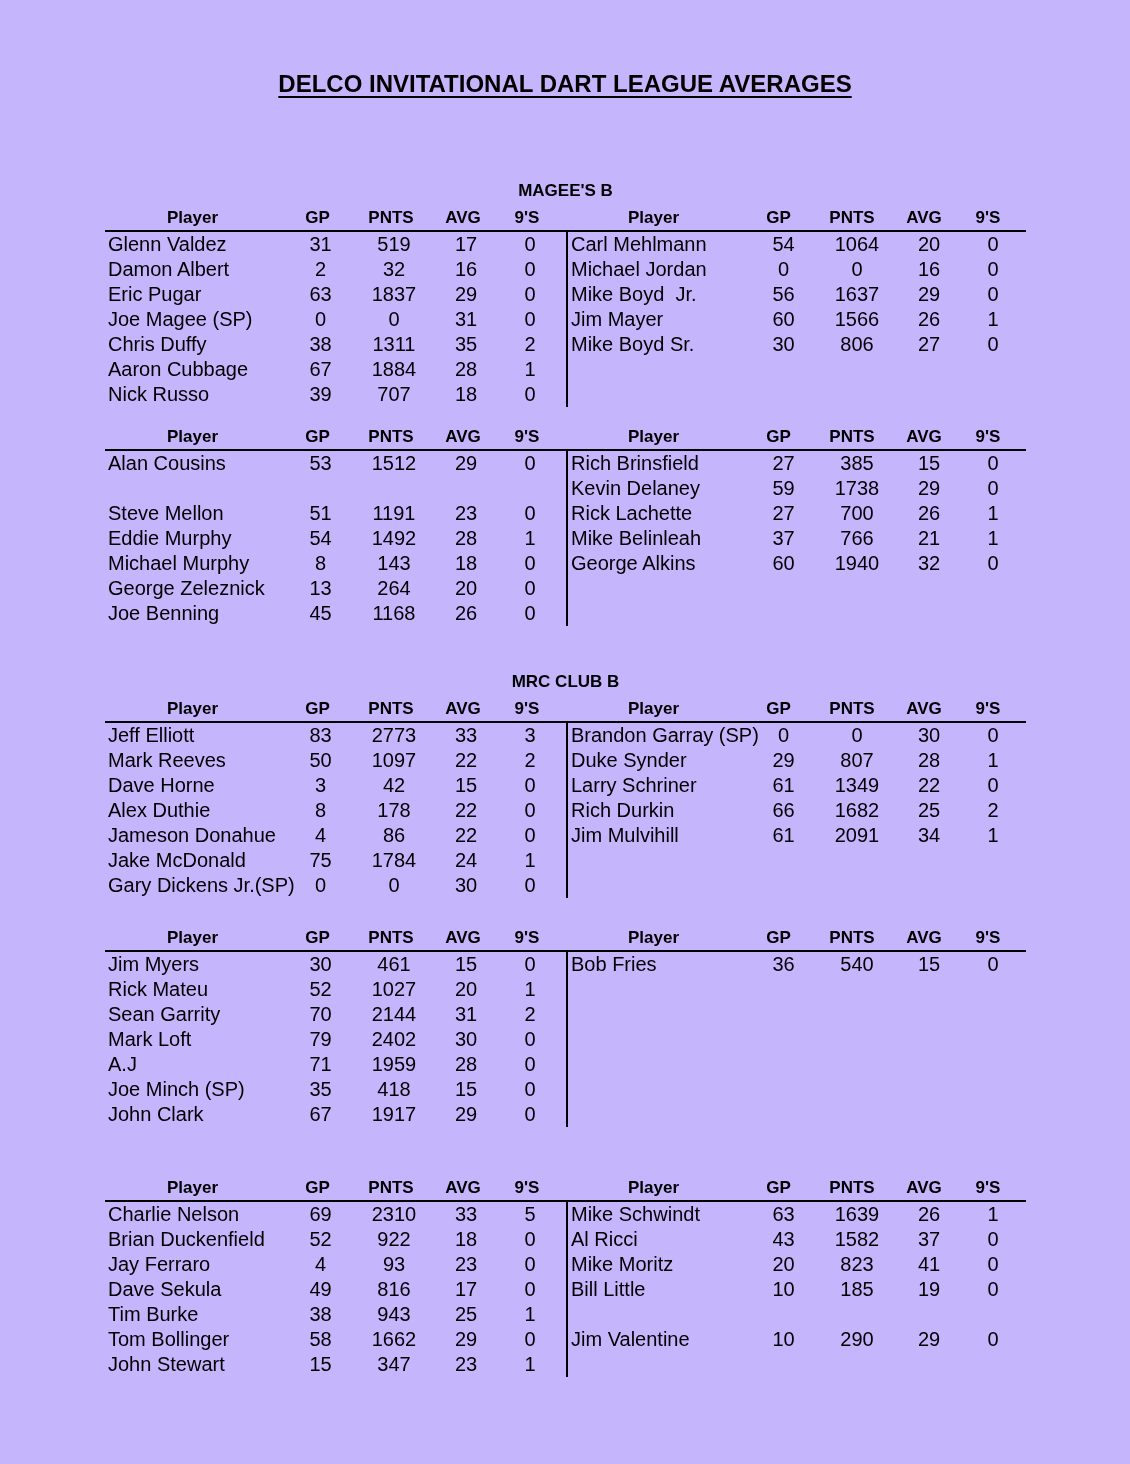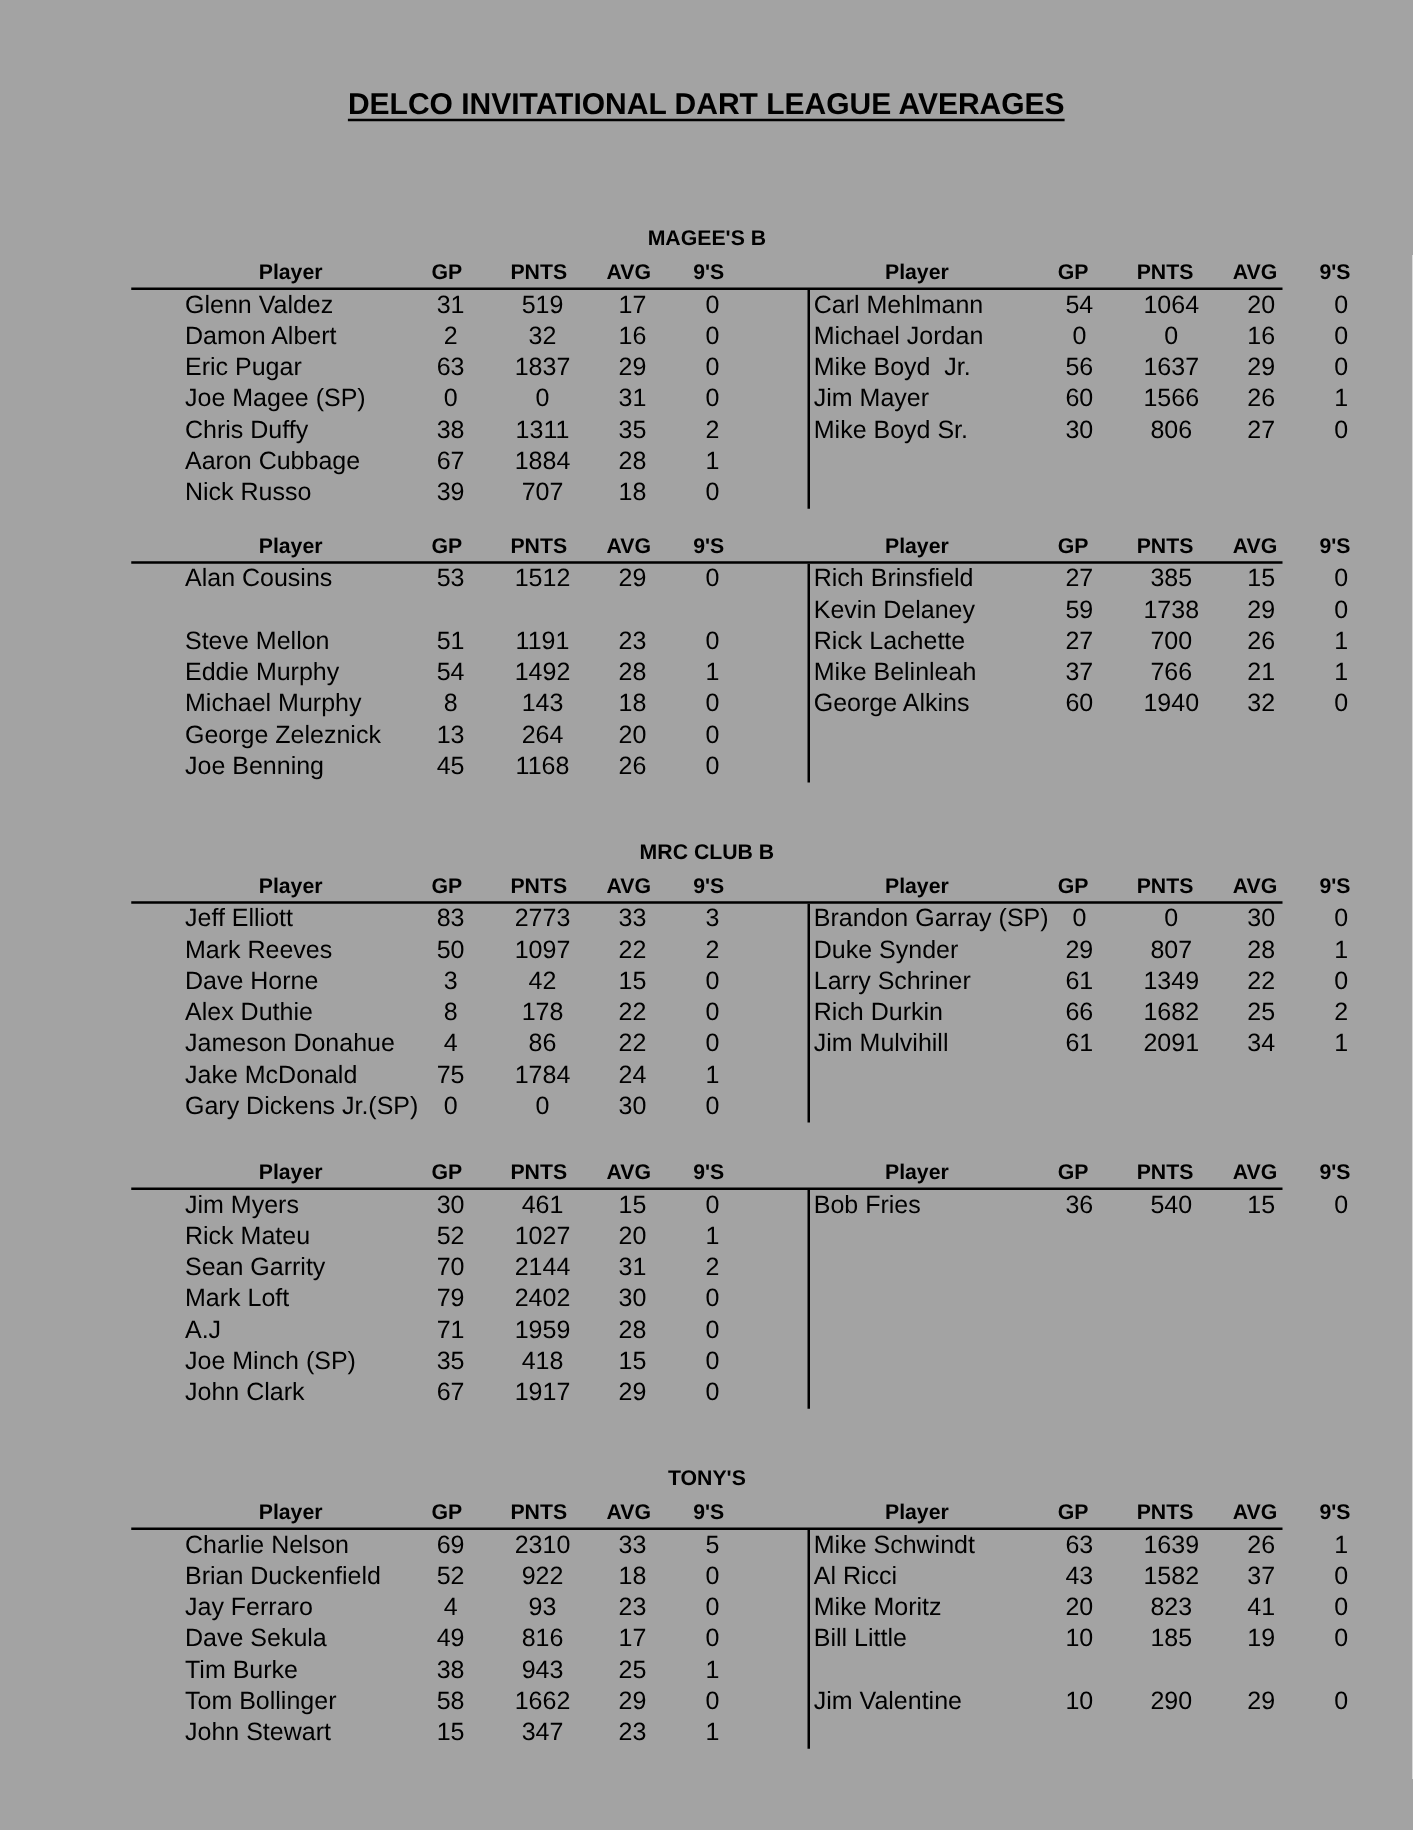--- a/index.html
+++ b/index.html
@@ -1,35 +1,35 @@
 <!DOCTYPE html>
 <html><head>
 <meta charset="utf-8">
 <style>
   html,body { margin:0; padding:0; background:#fff; }
   .page {
-    position:relative; width:1130px; height:1464px; background:#a3a3a3;
+    position:relative; width:1130px; height:1464px; background:#c4b5fd;
     font-family:"Liberation Sans", sans-serif; color:#000; overflow:hidden;
   }
   .doc-title {
     position:absolute; top:70px; left:0; width:100%; margin:0;
     text-align:center; font-size:24px; font-weight:bold;
     text-decoration:underline; text-decoration-thickness:2px; text-underline-offset:4px;
     white-space:pre;
   }
   .doc-date {
     position:absolute; top:106px; left:0; width:100%;
     text-align:center; font-size:16px; font-weight:bold; white-space:pre;
   }
   .section { position:absolute; left:105px; width:921px; }
   .sec-title { height:22px; line-height:22px; text-align:center; font-weight:bold; font-size:17px; white-space:pre; }
   .sec-header { display:flex; margin-top:3px; border-bottom:2px solid #000; }
   .sec-header .half { display:flex; height:25px; line-height:25px; font-weight:bold; font-size:17px; }
   .sec-body { display:flex; height:175px; }
-  .half { width:461px; flex:none;margin-left:40px; }
+  .half { width:461px; flex:none; }
   .sec-body .half.right { width:459px; border-left:2px solid #000; }
   .row { display:flex; height:25px; line-height:25px; font-size:20px; }
   .c0 { width:175px; text-align:left; padding-left:3px; white-space:pre; }
   .hd .c0 { text-align:center; padding-left:0; }
   .c1 { width:75px; text-align:center; }
   .c2 { width:72px; text-align:center; }
   .c3 { width:72px; text-align:center; }
   .c4 { width:56px; text-align:center; }
 </style>
 </head>
@@ -438,21 +438,20 @@
               <div class="c0">Bob Fries</div>
               <div class="c1">36</div>
               <div class="c2">540</div>
               <div class="c3">15</div>
               <div class="c4">0</div>
             </div>
           </div>
         </div>
       </div>
       <div class="section" style="top: 1172px;">
-        <div class="sec-title">TONY'S</div>
         <div class="sec-header">
           <div class="half hd left">
             <div class="c0">Player</div>
             <div class="c1">GP</div>
             <div class="c2">PNTS</div>
             <div class="c3">AVG</div>
             <div class="c4">9'S</div>
           </div>
           <div class="half hd right">
             <div class="c0">Player</div>

